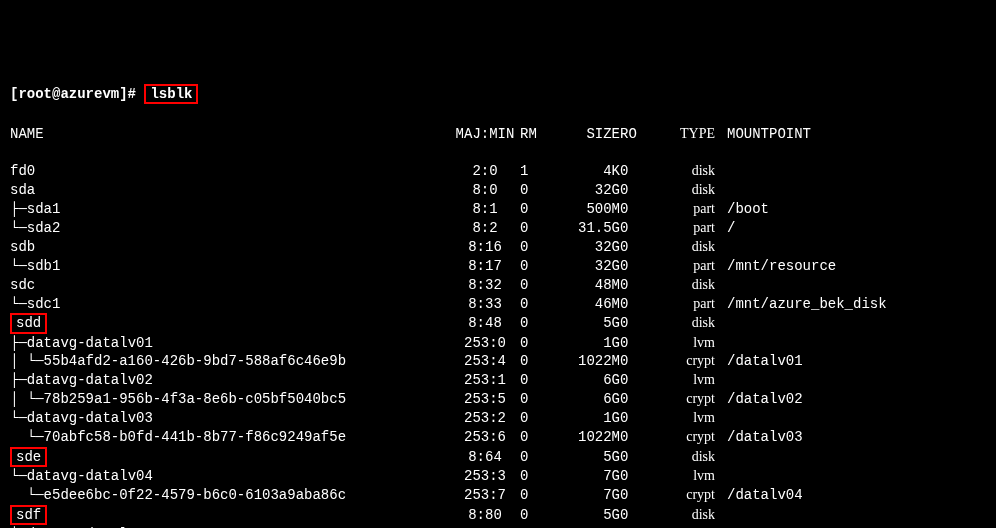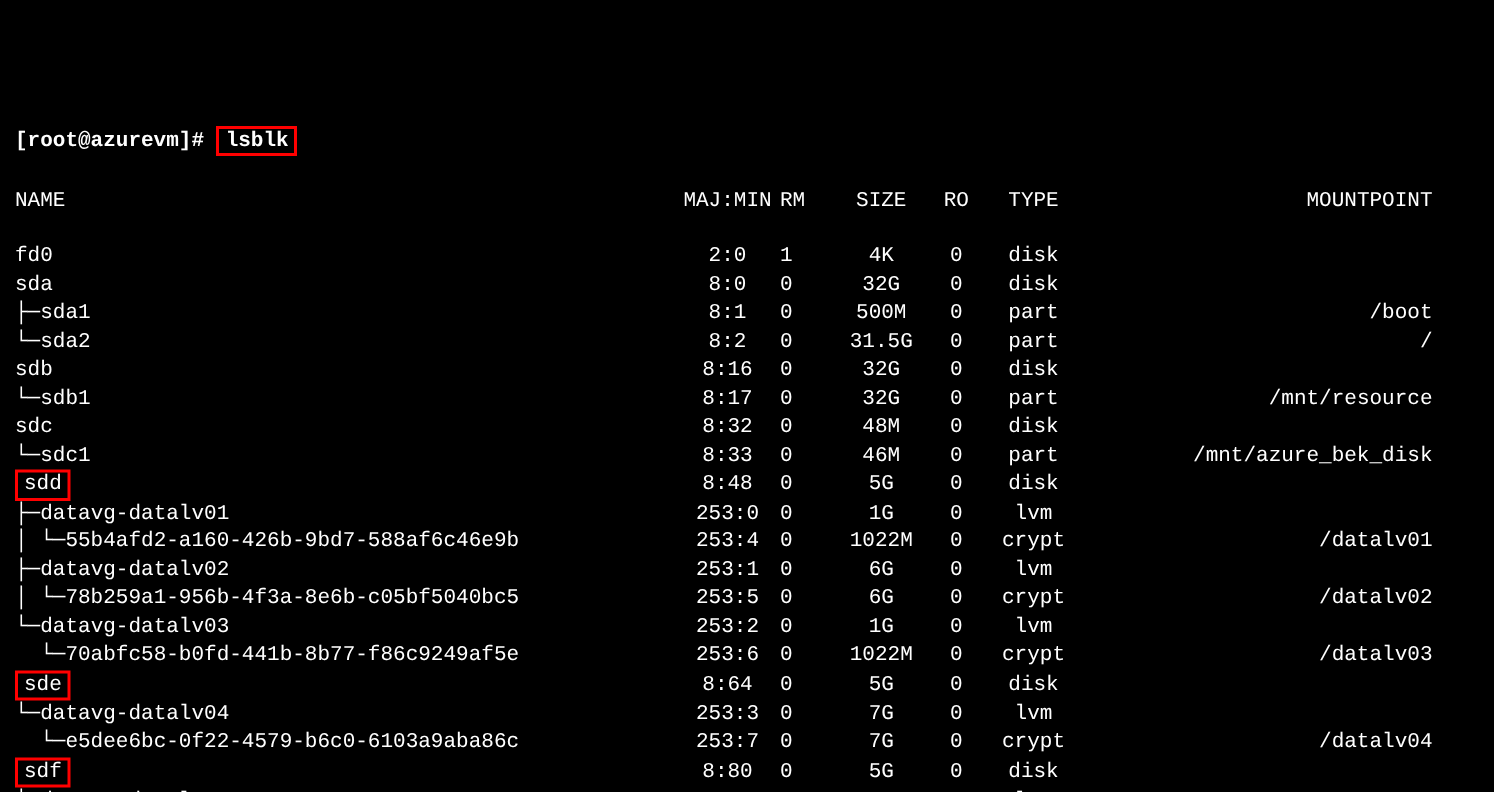--- a/index.html
+++ b/index.html
@@ -34,24 +34,24 @@
     }
     .header-row {
       color: #fff;
     }
     .row {
       display: block;
     }
     .col-name { display: inline-block; width: 440px; }
     .col-majmin { display: inline-block; width: 70px; text-align: center; }
     .col-rm { display: inline-block; width: 35px; }
-    .col-size { display: inline-block; width: 65px; text-align: center; }
-    .col-ro { display: inline-block; width: 35px; text-align: center; }
-    .col-type { display: inline-block; width: 60px; text-align: center; padding-left: 8px; }
-    .col-mount { display: inline-block; width: 240px; text-align: right; padding-left: 12px; }
+    .col-size { display: inline-block; width: 65px; text-align: right; }
+    .col-ro { display: inline-block; width: 35px; text-align: left; }
+    .col-type { display: inline-block; width: 60px; text-align: right; padding-left: 8px; font-family: Liberation Serif, serif; }
+    .col-mount { display: inline-block; width: 240px; text-align: left; padding-left: 12px; }
   </style>
 </head>
 <body>
 
 
 
 <div class="prompt-line"><span>[root@azurevm]#</span> <span class="highlight">lsblk</span></div>
 <div class="header-row"><span class="col-name">NAME</span><span class="col-majmin">MAJ:MIN</span><span class="col-rm">RM</span><span class="col-size">SIZE</span><span class="col-ro">RO</span><span class="col-type">TYPE</span><span class="col-mount">MOUNTPOINT</span></div>
 <div id="rows-container"><div class="row"><span class="col-name"><span class="tree-char"></span><span>fd0</span></span><span class="col-majmin">2:0</span><span class="col-rm">1</span><span class="col-size">4K</span><span class="col-ro">0</span><span class="col-type">disk</span><span class="col-mount"></span></div><div class="row"><span class="col-name"><span class="tree-char"></span><span>sda</span></span><span class="col-majmin">8:0</span><span class="col-rm">0</span><span class="col-size">32G</span><span class="col-ro">0</span><span class="col-type">disk</span><span class="col-mount"></span></div><div class="row"><span class="col-name"><span class="tree-char">├─</span><span>sda1</span></span><span class="col-majmin">8:1</span><span class="col-rm">0</span><span class="col-size">500M</span><span class="col-ro">0</span><span class="col-type">part</span><span class="col-mount">/boot</span></div><div class="row"><span class="col-name"><span class="tree-char">└─</span><span>sda2</span></span><span class="col-majmin">8:2</span><span class="col-rm">0</span><span class="col-size">31.5G</span><span class="col-ro">0</span><span class="col-type">part</span><span class="col-mount">/</span></div><div class="row"><span class="col-name"><span class="tree-char"></span><span>sdb</span></span><span class="col-majmin">8:16</span><span class="col-rm">0</span><span class="col-size">32G</span><span class="col-ro">0</span><span class="col-type">disk</span><span class="col-mount"></span></div><div class="row"><span class="col-name"><span class="tree-char">└─</span><span>sdb1</span></span><span class="col-majmin">8:17</span><span class="col-rm">0</span><span class="col-size">32G</span><span class="col-ro">0</span><span class="col-type">part</span><span class="col-mount">/mnt/resource</span></div><div class="row"><span class="col-name"><span class="tree-char"></span><span>sdc</span></span><span class="col-majmin">8:32</span><span class="col-rm">0</span><span class="col-size">48M</span><span class="col-ro">0</span><span class="col-type">disk</span><span class="col-mount"></span></div><div class="row"><span class="col-name"><span class="tree-char">└─</span><span>sdc1</span></span><span class="col-majmin">8:33</span><span class="col-rm">0</span><span class="col-size">46M</span><span class="col-ro">0</span><span class="col-type">part</span><span class="col-mount">/mnt/azure_bek_disk</span></div><div class="row"><span class="col-name"><span class="tree-char"></span><span class="highlight">sdd</span></span><span class="col-majmin">8:48</span><span class="col-rm">0</span><span class="col-size">5G</span><span class="col-ro">0</span><span class="col-type">disk</span><span class="col-mount"></span></div><div class="row"><span class="col-name"><span class="tree-char">├─</span><span>datavg-datalv01</span></span><span class="col-majmin">253:0</span><span class="col-rm">0</span><span class="col-size">1G</span><span class="col-ro">0</span><span class="col-type">lvm</span><span class="col-mount"></span></div><div class="row"><span class="col-name"><span class="tree-char">│ └─</span><span>55b4afd2-a160-426b-9bd7-588af6c46e9b</span></span><span class="col-majmin">253:4</span><span class="col-rm">0</span><span class="col-size">1022M</span><span class="col-ro">0</span><span class="col-type">crypt</span><span class="col-mount">/datalv01</span></div><div class="row"><span class="col-name"><span class="tree-char">├─</span><span>datavg-datalv02</span></span><span class="col-majmin">253:1</span><span class="col-rm">0</span><span class="col-size">6G</span><span class="col-ro">0</span><span class="col-type">lvm</span><span class="col-mount"></span></div><div class="row"><span class="col-name"><span class="tree-char">│ └─</span><span>78b259a1-956b-4f3a-8e6b-c05bf5040bc5</span></span><span class="col-majmin">253:5</span><span class="col-rm">0</span><span class="col-size">6G</span><span class="col-ro">0</span><span class="col-type">crypt</span><span class="col-mount">/datalv02</span></div><div class="row"><span class="col-name"><span class="tree-char">└─</span><span>datavg-datalv03</span></span><span class="col-majmin">253:2</span><span class="col-rm">0</span><span class="col-size">1G</span><span class="col-ro">0</span><span class="col-type">lvm</span><span class="col-mount"></span></div><div class="row"><span class="col-name"><span class="tree-char">  └─</span><span>70abfc58-b0fd-441b-8b77-f86c9249af5e</span></span><span class="col-majmin">253:6</span><span class="col-rm">0</span><span class="col-size">1022M</span><span class="col-ro">0</span><span class="col-type">crypt</span><span class="col-mount">/datalv03</span></div><div class="row"><span class="col-name"><span class="tree-char"></span><span class="highlight">sde</span></span><span class="col-majmin">8:64</span><span class="col-rm">0</span><span class="col-size">5G</span><span class="col-ro">0</span><span class="col-type">disk</span><span class="col-mount"></span></div><div class="row"><span class="col-name"><span class="tree-char">└─</span><span>datavg-datalv04</span></span><span class="col-majmin">253:3</span><span class="col-rm">0</span><span class="col-size">7G</span><span class="col-ro">0</span><span class="col-type">lvm</span><span class="col-mount"></span></div><div class="row"><span class="col-name"><span class="tree-char">  └─</span><span>e5dee6bc-0f22-4579-b6c0-6103a9aba86c</span></span><span class="col-majmin">253:7</span><span class="col-rm">0</span><span class="col-size">7G</span><span class="col-ro">0</span><span class="col-type">crypt</span><span class="col-mount">/datalv04</span></div><div class="row"><span class="col-name"><span class="tree-char"></span><span class="highlight">sdf</span></span><span class="col-majmin">8:80</span><span class="col-rm">0</span><span class="col-size">5G</span><span class="col-ro">0</span><span class="col-type">disk</span><span class="col-mount"></span></div><div class="row"><span class="col-name"><span class="tree-char">├─</span><span>datavg-datalv02</span></span><span class="col-majmin">253:1</span><span class="col-rm">0</span><span class="col-size">6G</span><span class="col-ro">0</span><span class="col-type">lvm</span><span class="col-mount"></span></div></div>
 

